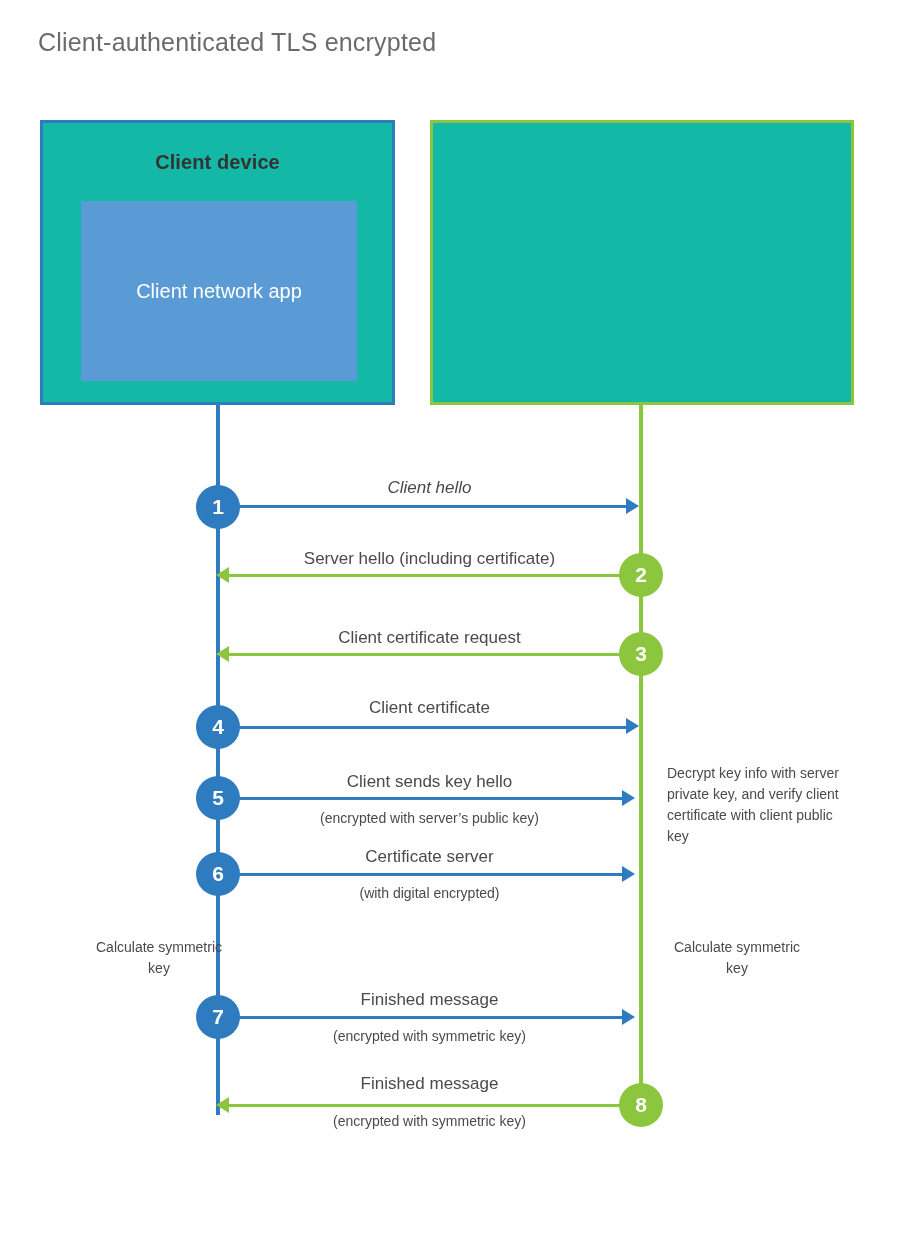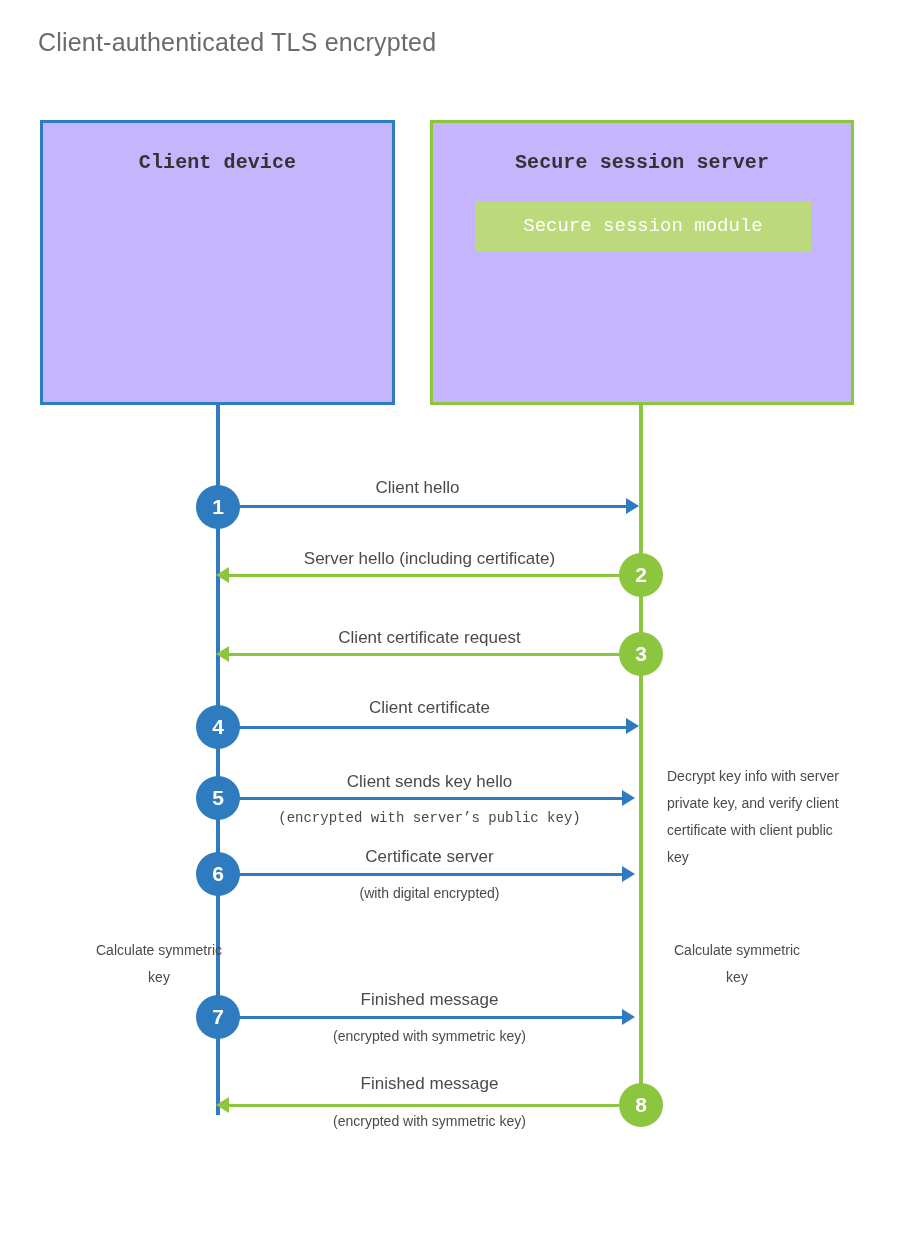--- a/index.html
+++ b/index.html
@@ -24,23 +24,22 @@
     font-size: 25px;
     font-weight: 400;
     color: #6b6b6b;
     letter-spacing: 0.2px;
     white-space: nowrap;
   }
 
   
   .actor-box {
     position: absolute;
-    background: #c4b5fd;
+    background: #14b8a6;
     box-sizing: border-box;
-    font-family: Liberation Mono, monospace;
   }
   #client-box {
     left: 40px;
     top: 120px;
     width: 355px;
     height: 285px;
     border: 3px solid #2E7CBF;
   }
   #server-box {
     left: 430px;
@@ -156,21 +155,21 @@
     font-size: 14px;
     color: #4a4a4a;
     text-align: center;
     white-space: nowrap;
   }
 
   
   .side-note {
     position: absolute;
     font-size: 14px;
-    line-height: 27px;
+    line-height: 21px;
     color: #4a4a4a;
   }
   #note-server-decrypt {
     left: 667px;
     top: 763px;
     width: 175px;
   }
   #note-client-symkey {
     left: 86px;
     top: 937px;
@@ -184,31 +183,30 @@
     text-align: center;
   }
 </style>
 </head>
 <body>
 
 <div id="page-title">Client-authenticated TLS encrypted</div>
 
 <div class="actor-box" id="client-box">
   <div class="actor-title">Client device</div>
+  <div id="client-app">Client network app</div>
 </div>
 
 <div class="actor-box" id="server-box">
-  <div class="actor-title">Secure session server</div>
-  <div class="server-bar" id="server-bar-0">Secure session module</div>
 </div>
 
 <div class="lifeline" id="lifeline-client"></div>
 <div class="lifeline" id="lifeline-server"></div>
 
-<div class="msg-label" style="left:206px; top:478px; width:423px;">Client hello</div>
+<div class="msg-label" style="left:218px; top:478px; width:423px;font-style:italic;">Client hello</div>
 <div class="msg-line blue" style="left:218px; top:505px; width:410px;"></div>
 <div class="arrow-head right blue" style="left:626px; top:498px;"></div>
 <div class="step-circle blue" style="left:196px; top:485px;">1</div>
 
 <div class="msg-label" style="left:218px; top:549px; width:423px;">Server hello (including certificate)</div>
 <div class="msg-line green" style="left:228px; top:574px; width:413px;"></div>
 <div class="arrow-head left green" style="left:216px; top:567px;"></div>
 <div class="step-circle green" style="left:619px; top:553px;">2</div>
 
 <div class="msg-label" style="left:218px; top:628px; width:423px;">Client certificate request</div>
@@ -217,21 +215,21 @@
 <div class="step-circle green" style="left:619px; top:632px;">3</div>
 
 <div class="msg-label" style="left:218px; top:698px; width:423px;">Client certificate</div>
 <div class="msg-line blue" style="left:218px; top:726px; width:410px;"></div>
 <div class="arrow-head right blue" style="left:626px; top:718px;"></div>
 <div class="step-circle blue" style="left:196px; top:705px;">4</div>
 
 <div class="msg-label" style="left:218px; top:772px; width:423px;">Client sends key hello</div>
 <div class="msg-line blue" style="left:218px; top:797px; width:406px;"></div>
 <div class="arrow-head right blue" style="left:622px; top:790px;"></div>
-<div class="msg-sublabel" style="left:218px; top:810px; width:423px;font-family:Liberation Mono, monospace;">(encrypted with server’s public key)</div>
+<div class="msg-sublabel" style="left:218px; top:810px; width:423px;">(encrypted with server’s public key)</div>
 <div class="step-circle blue" style="left:196px; top:776px;">5</div>
 
 <div class="msg-label" style="left:218px; top:847px; width:423px;">Certificate server</div>
 <div class="msg-line blue" style="left:218px; top:873px; width:406px;"></div>
 <div class="arrow-head right blue" style="left:622px; top:866px;"></div>
 <div class="msg-sublabel" style="left:218px; top:885px; width:423px;">(with digital encrypted)</div>
 <div class="step-circle blue" style="left:196px; top:852px;">6</div>
 
 <div class="msg-label" style="left:218px; top:990px; width:423px;">Finished message</div>
 <div class="msg-line blue" style="left:218px; top:1016px; width:406px;"></div>

